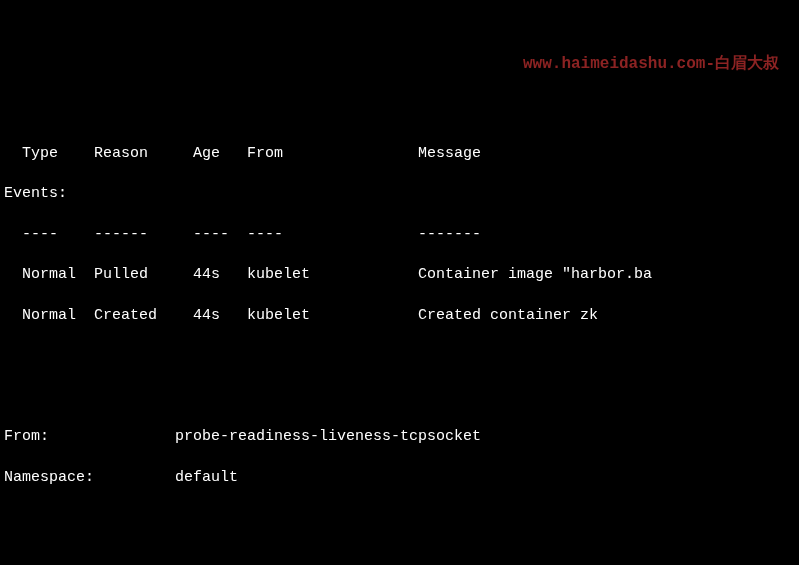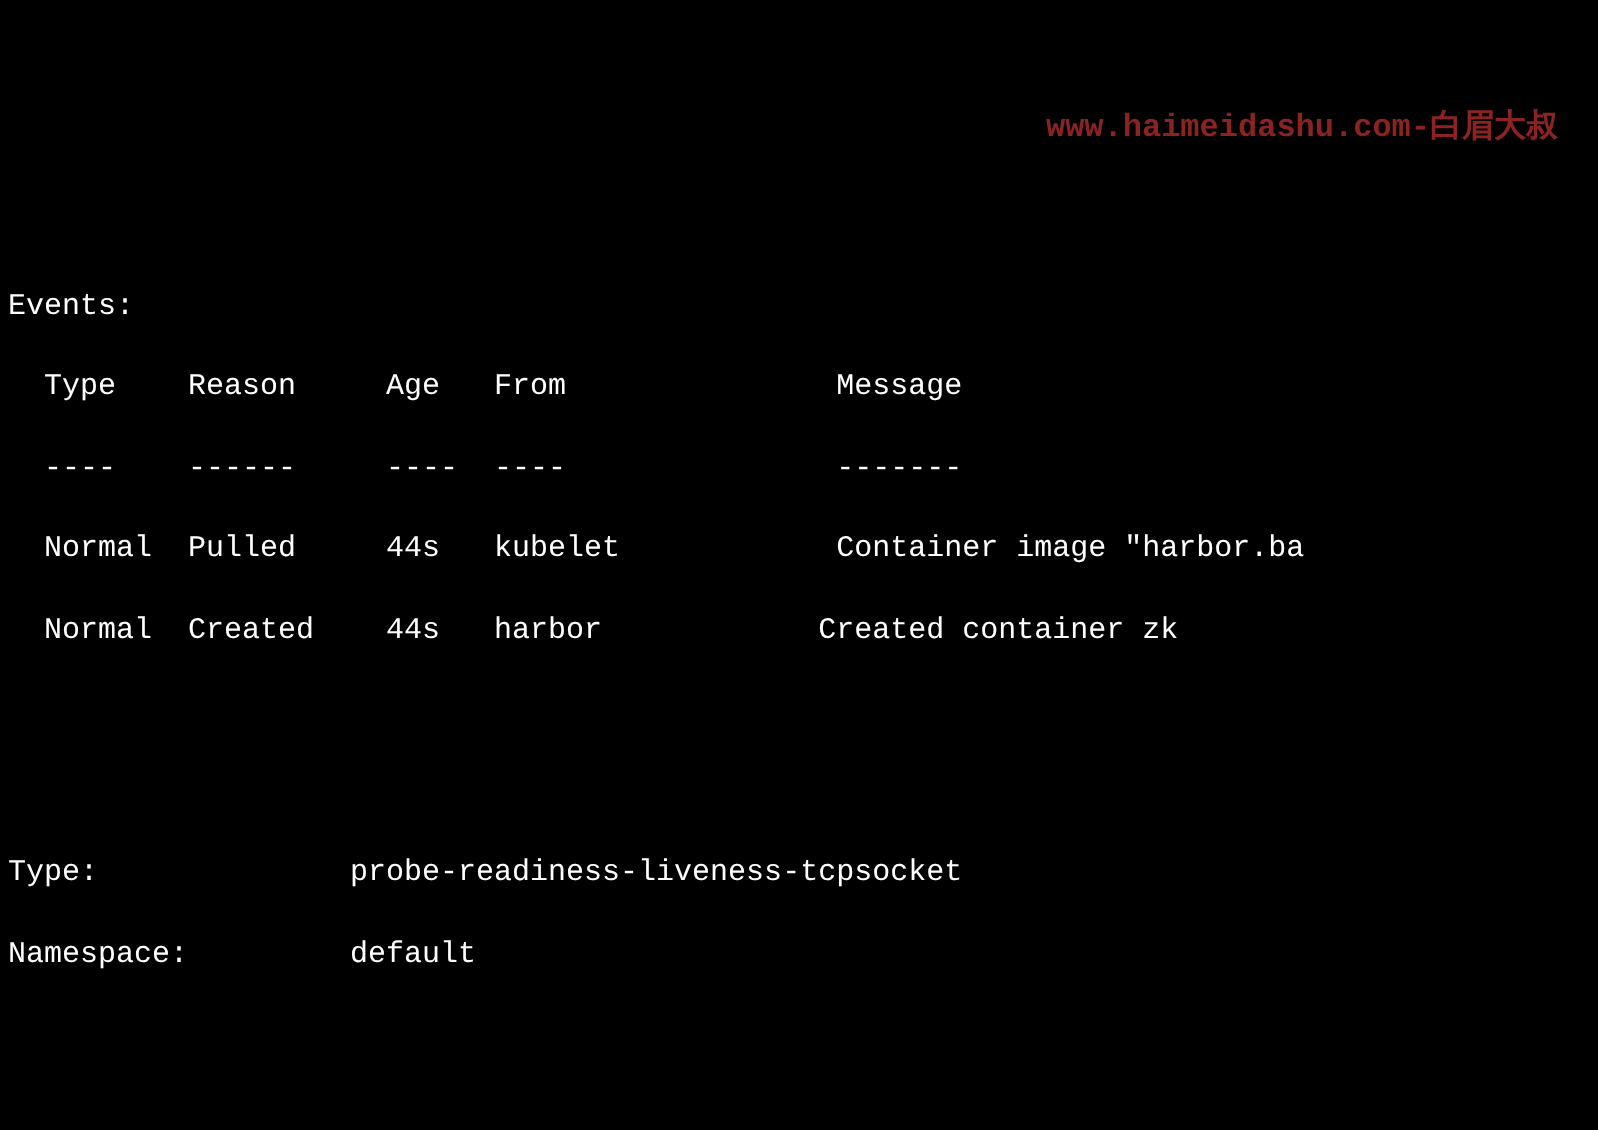--- a/index.html
+++ b/index.html
@@ -39,28 +39,28 @@
     }
   </style>
 </head>
 <body>
 
 
 
 <div class="watermark">www.haimeidashu.com-白眉大叔</div>
 
 <div class="terminal">
+<div class="line">  Type    Reason     Age   From               Message</div>
 <div class="line">Events:</div>
-<div class="line">  Type    Reason     Age   From               Message</div>
 <div class="line">  ----    ------     ----  ----               -------</div>
 <div class="line">  Normal  Pulled     44s   kubelet            Container image "harbor.ba</div>
-<div class="line">  Normal  Created    44s   harbor            Created container zk</div>
+<div class="line">  Normal  Created    44s   kubelet            Created container zk</div>
 <div class="line"> </div>
 <div class="line"> </div>
-<div class="line">Type:              probe-readiness-liveness-tcpsocket</div>
+<div class="line">From:              probe-readiness-liveness-tcpsocket</div>
 <div class="line">Namespace:         default</div>
 
 
 
 
 
 
 
 
 

